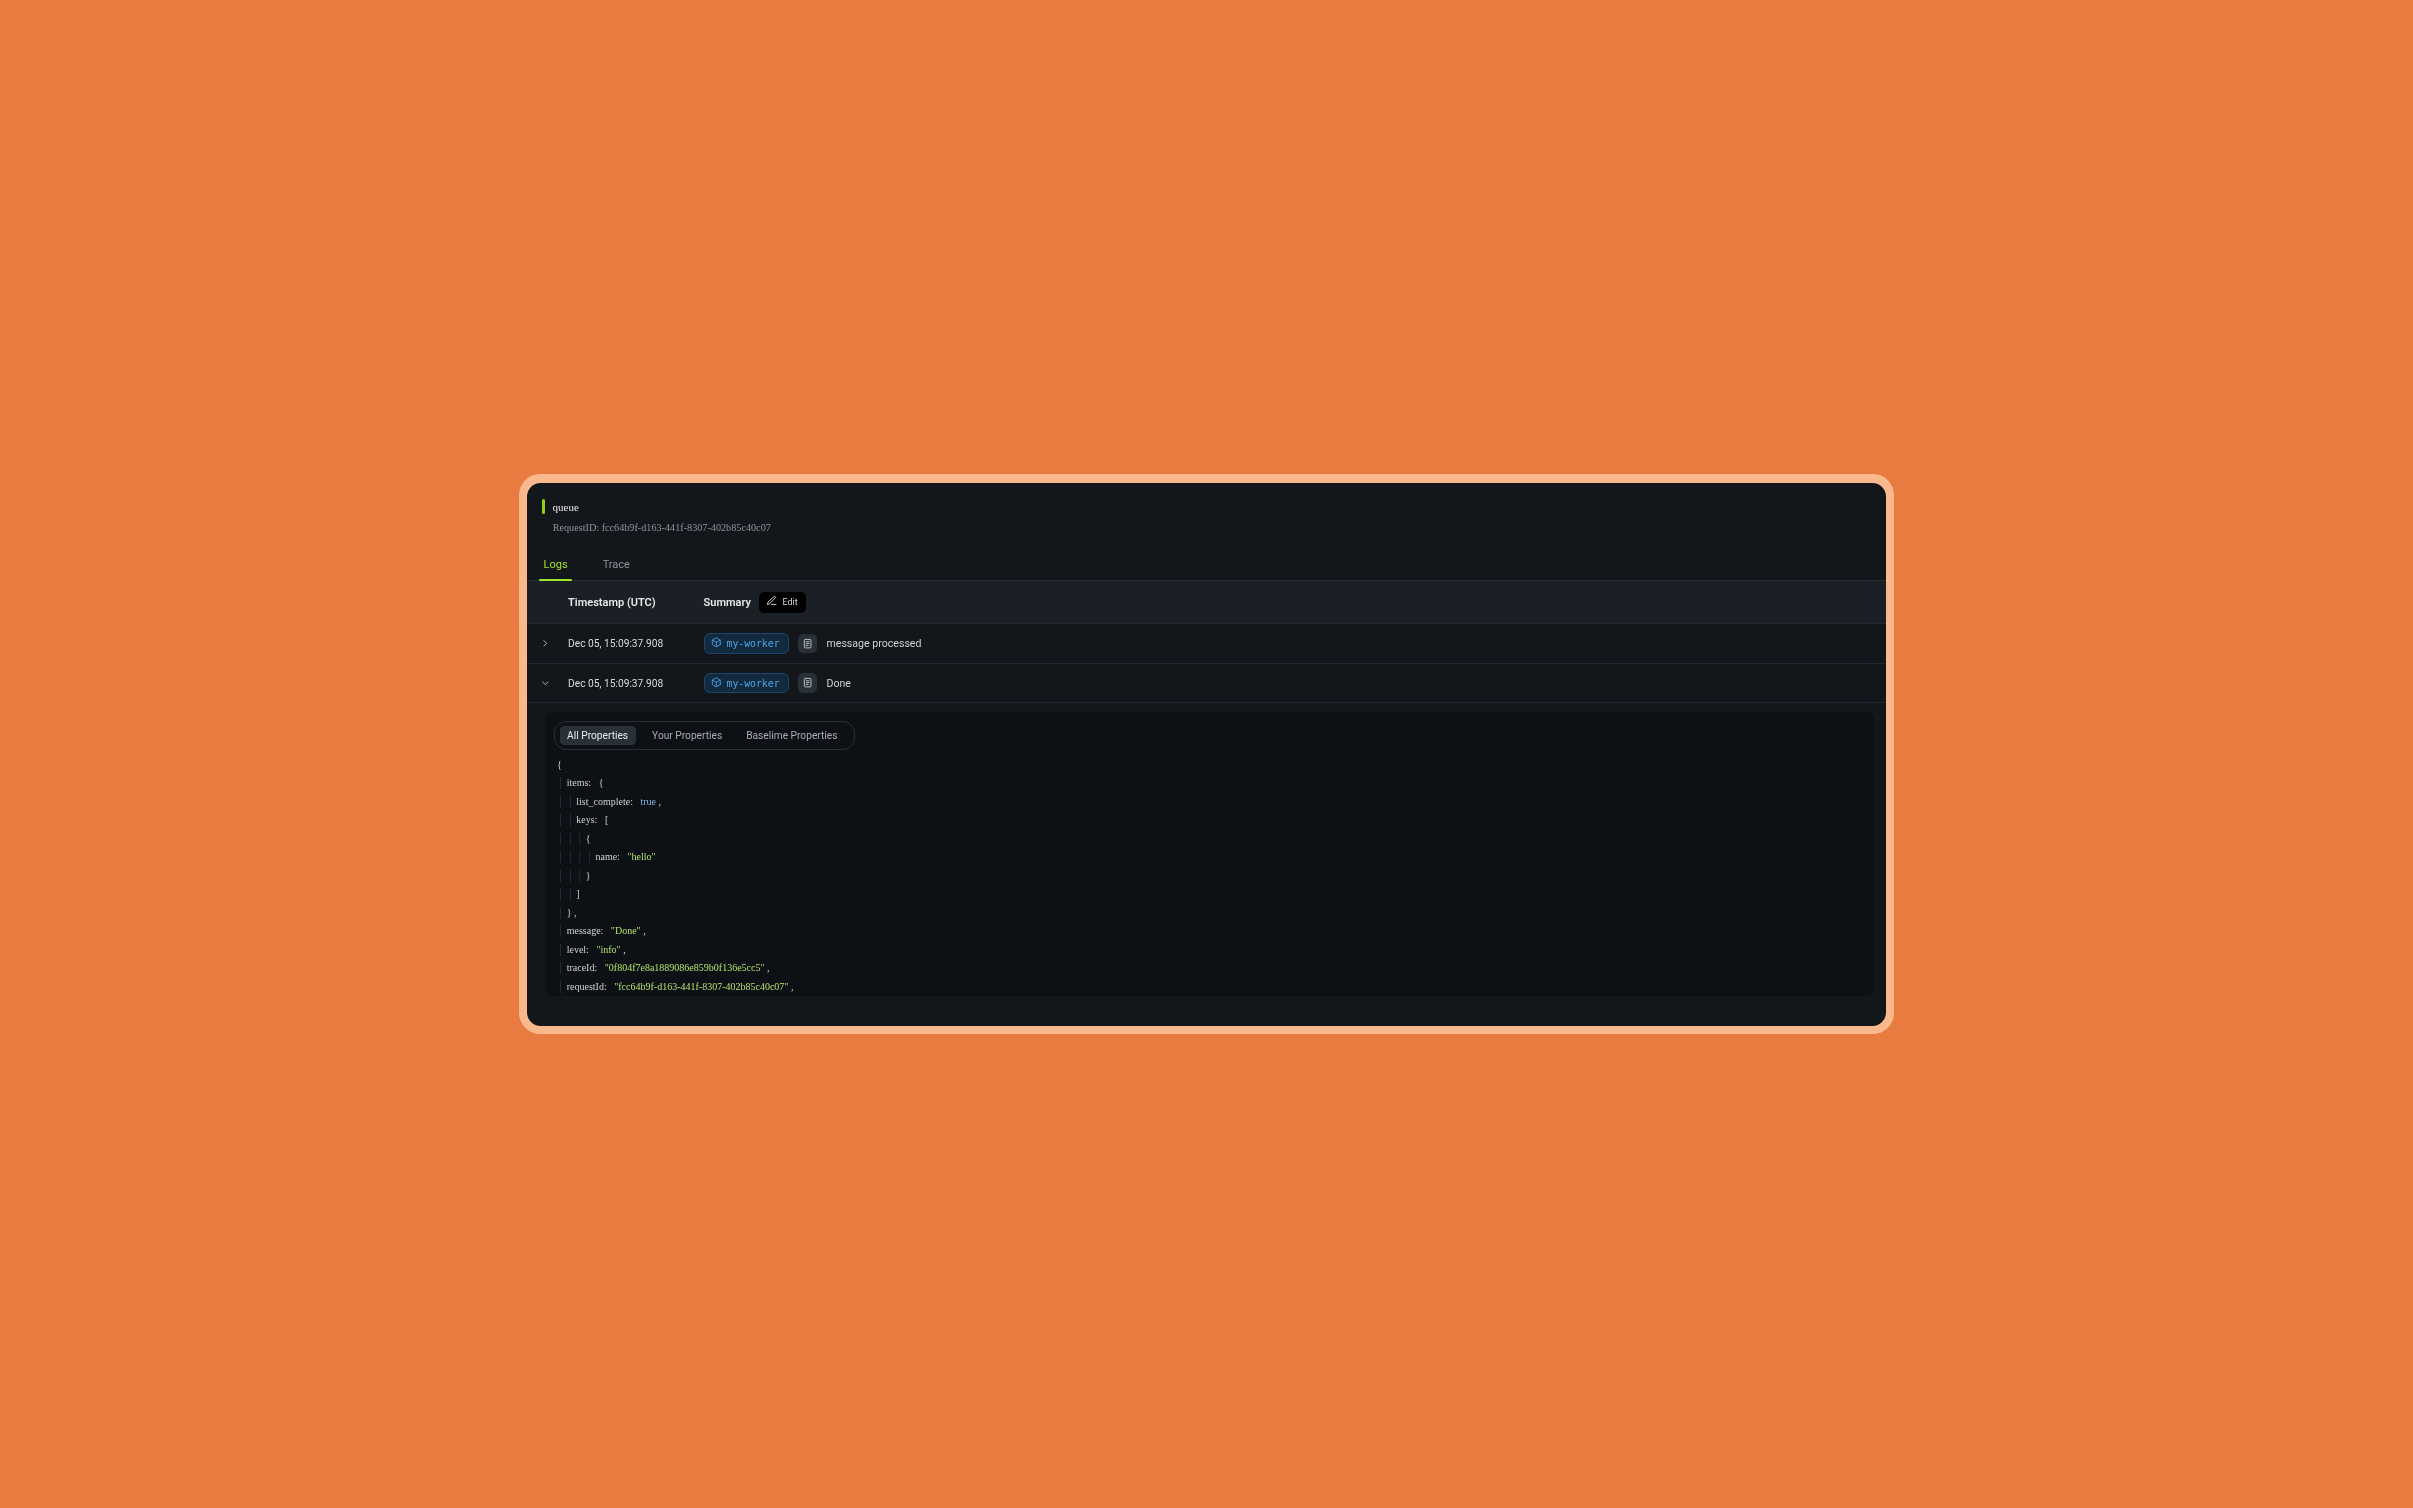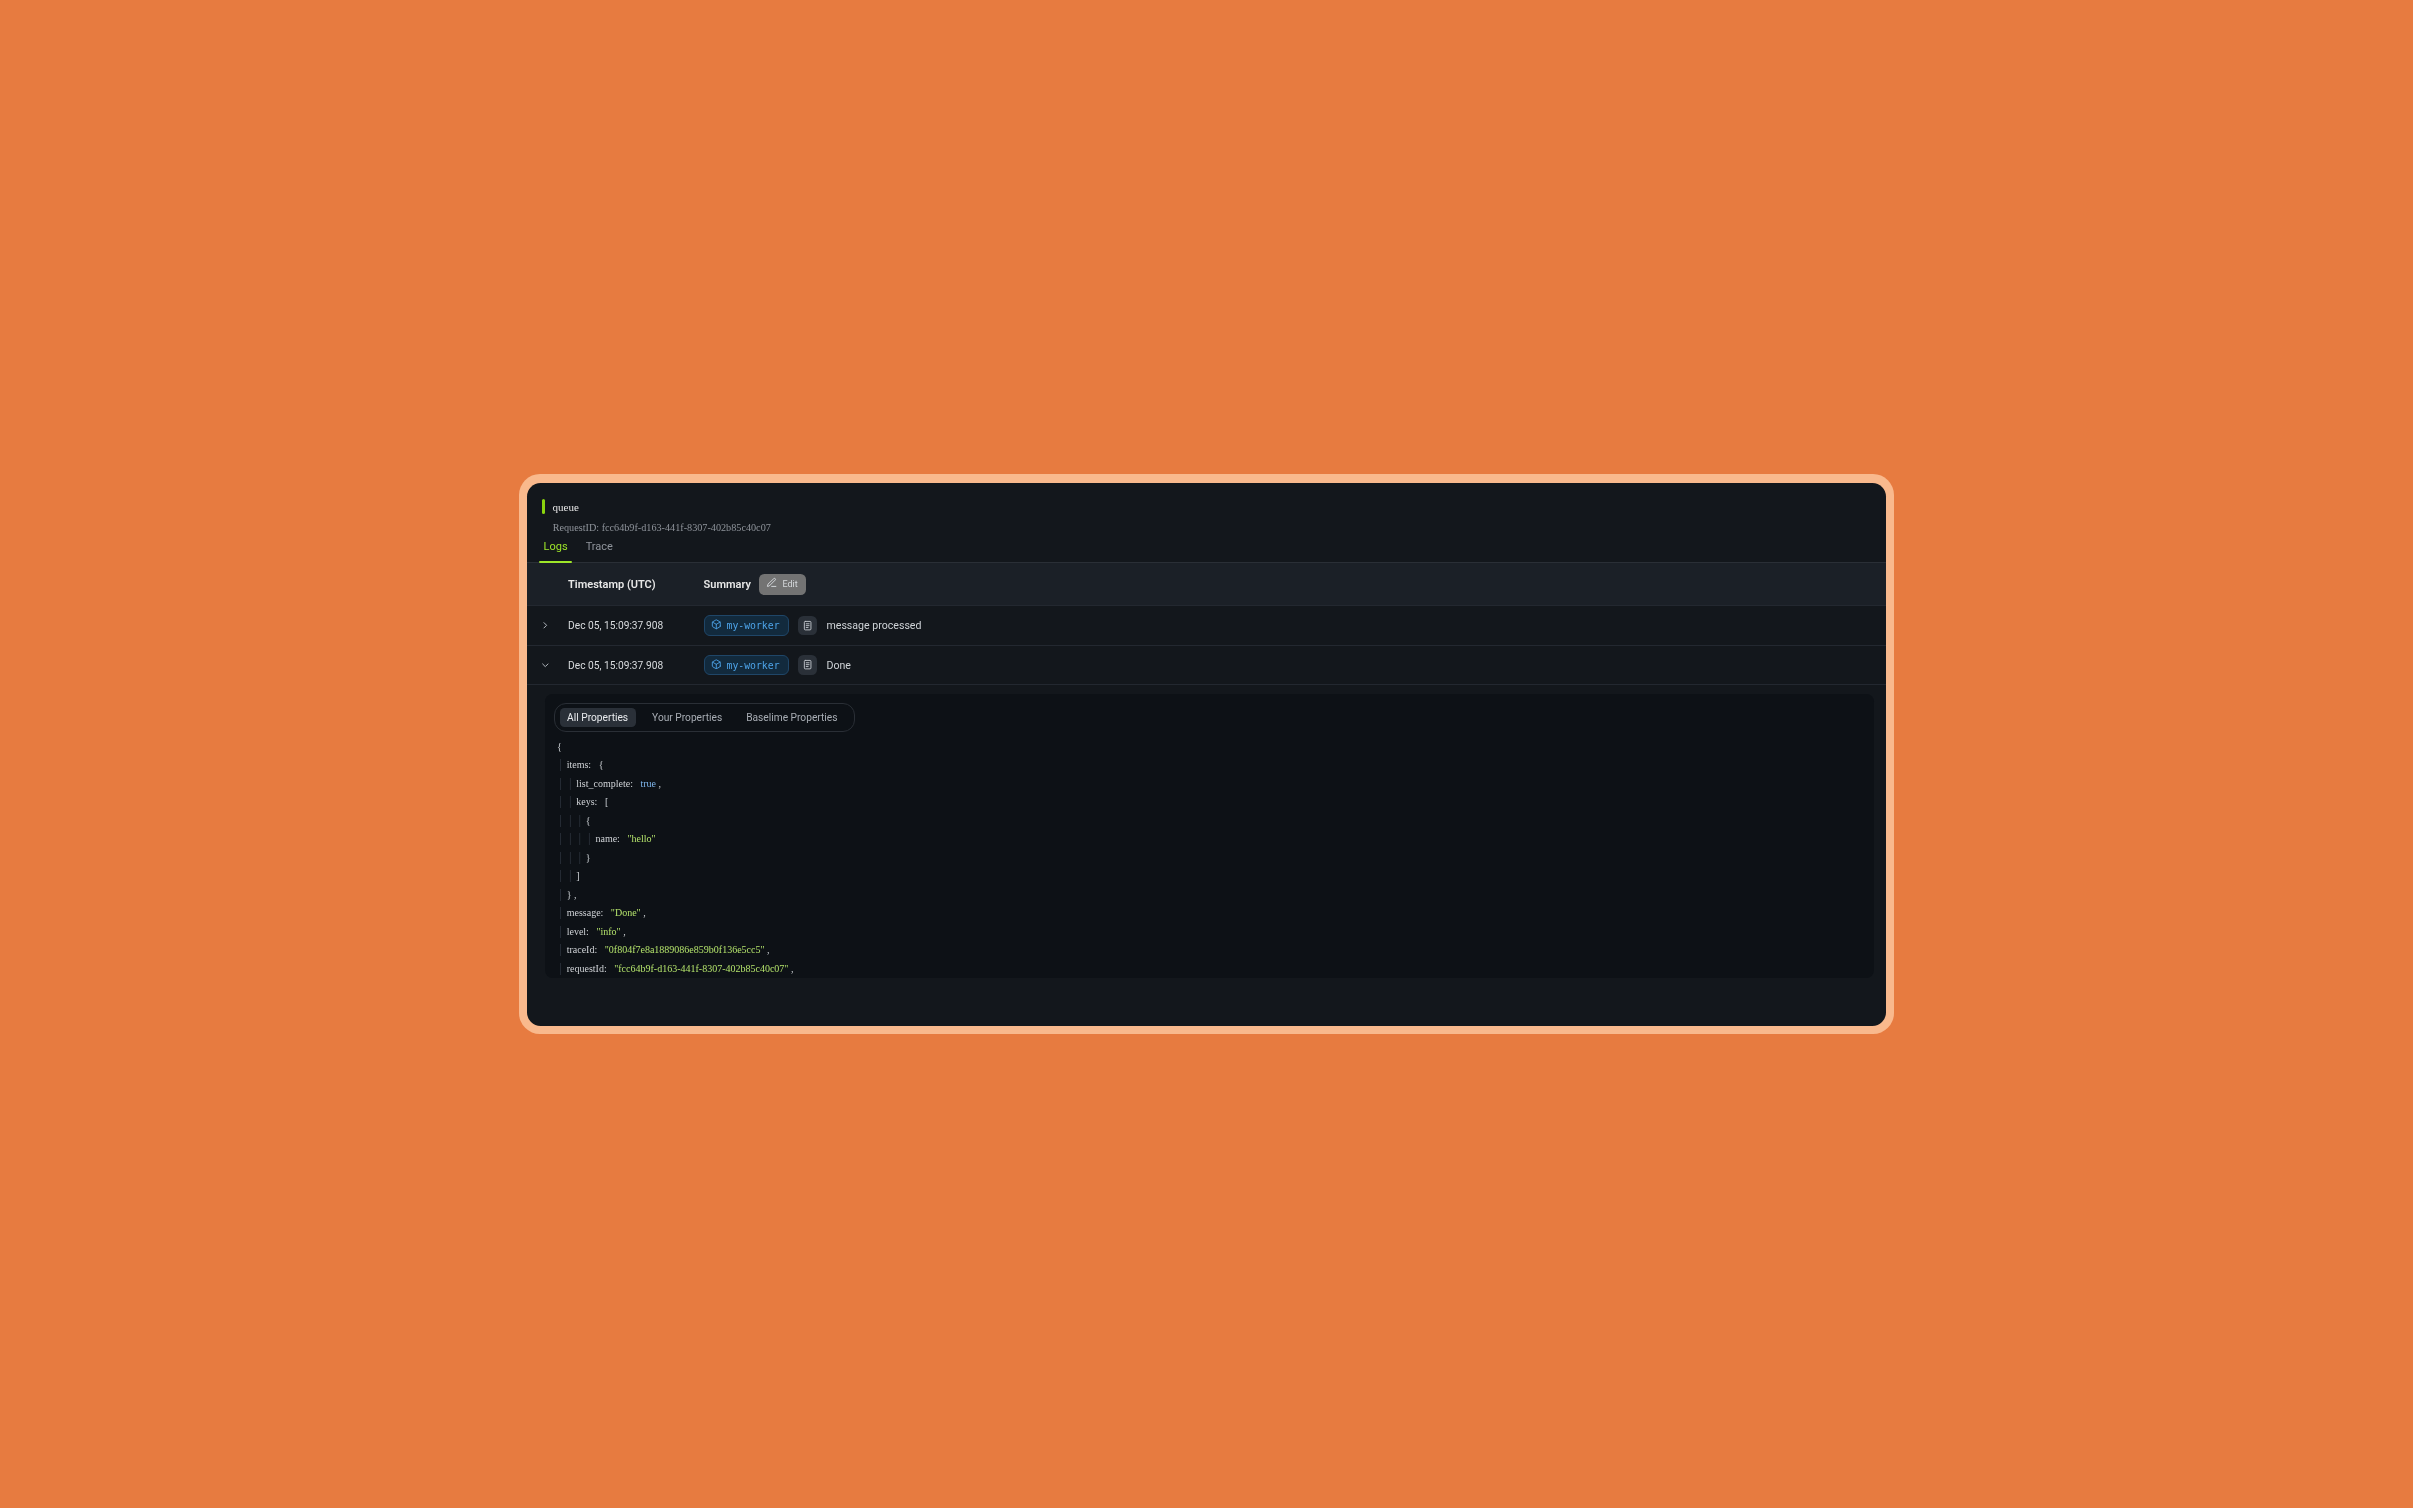--- a/index.html
+++ b/index.html
@@ -51,22 +51,23 @@
   .reqid {
     margin-top: 7.5px;
     margin-left: 10.6px;
     color: #8f949b;
     font-size: 10.2px;
   }
 
   
   .tabs {
     display: flex;
-    gap: 15px;
+    gap: 32px;
     padding: 0 15px;
+    margin-top: 18px;
     border-bottom: 0.8px solid #2a2f36;
   }
   .tab {
     padding: 7.5px 1.5px 9px 1.5px;
     font-size: 11px;
     color: #8f949b;
     cursor: pointer;
     position: relative;
   }
   .tab.active {
@@ -111,21 +112,21 @@
   }
   .th-summary-label {
     color: #e8e8e8;
     font-weight: 600;
     font-size: 11px;
   }
   .edit-btn {
     display: inline-flex;
     align-items: center;
     gap: 5.3px;
-    background: #737373;
+    background: #000000;
     color: #d6d9dc;
     font-size: 9px;
     padding: 3.8px 8.3px 3.8px 6.8px;
     border-radius: 5.3px;
     cursor: pointer;
   }
   .edit-btn svg { width: 11.3px; height: 11.3px; }
 
   .chev {
     display: flex;

